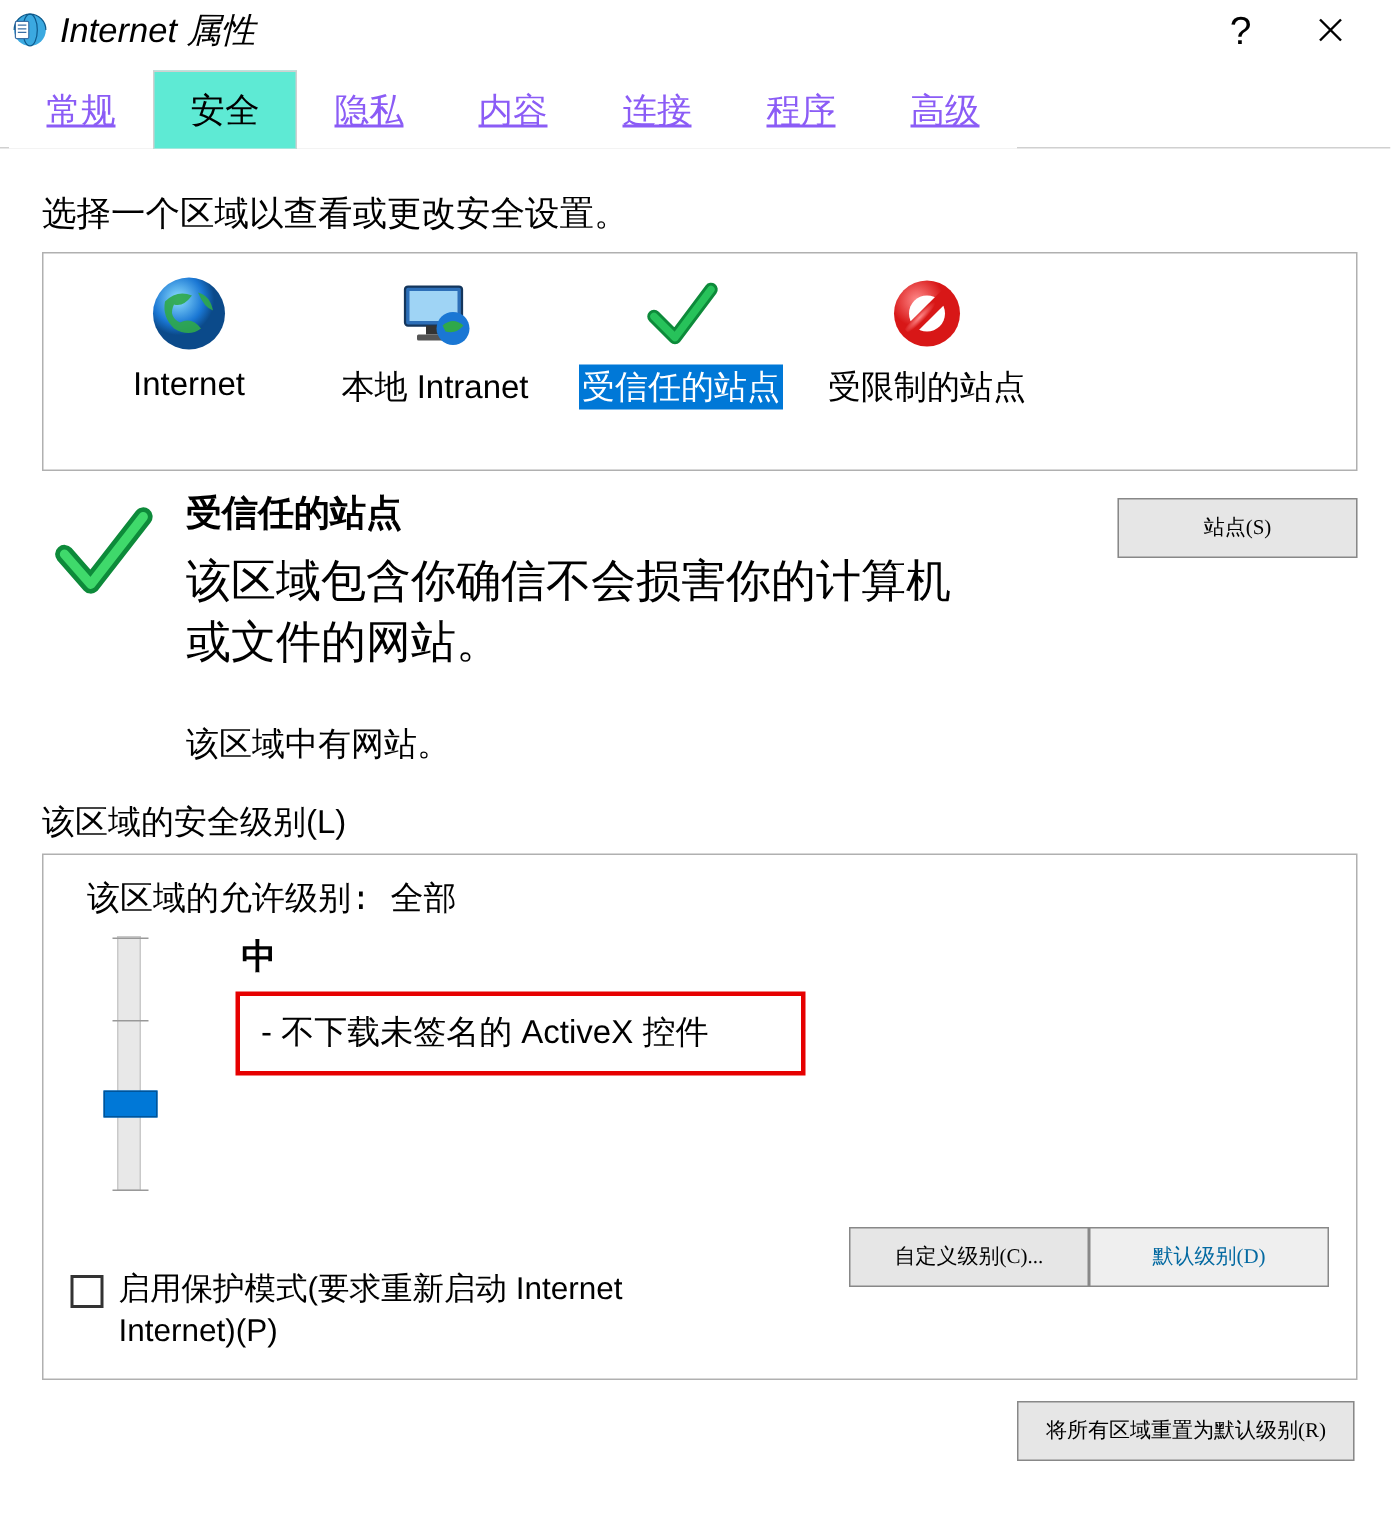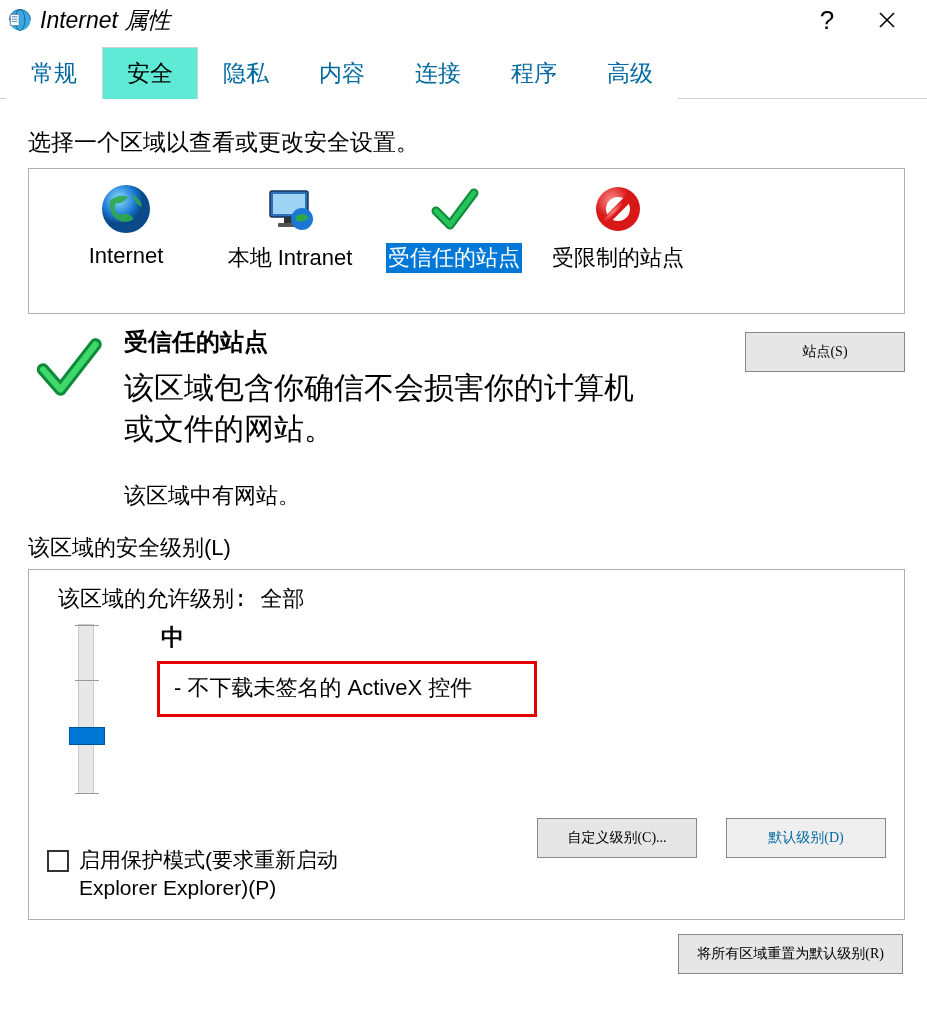--- a/index.html
+++ b/index.html
@@ -46,21 +46,21 @@
     background: #fff;
     margin-right: 0px;
     position: relative;
     top: 1px;
   }
   .tab.active {
     border-color: #d0d0d0;
     background: #5eead4;
     z-index: 2;
   }
-  .tab:not(.active) { color: #0369a1; }
+  .tab:not(.active) { color: #8b5cf6; text-decoration: underline; }
 
   .content {
     padding: 28px 22px 10px 28px;
   }
   .zone-instruction { margin-bottom: 10px; font-size: 23px; }
 
   .zone-box {
     border: 1px solid #b0b0b0;
     padding: 10px 22px 40px 22px;
     display: flex;
@@ -150,21 +150,21 @@
     min-width: 380px;
   }
   .bullet { font-size: 22px; line-height: 1.45; }
   .bullet::before { content: "- "; }
 
   .checkbox-row { display:flex; align-items: flex-start; margin-top: 28px; gap:10px;}
   .chkbox {
     width: 22px; height: 22px; border: 2px solid #333; flex-shrink:0; margin-top:4px; cursor:pointer;
   }
   .chk-label { font-size: 21px; line-height: 1.35; max-width: 340px;}
-  .btn-row-inline { display:flex; gap: 29px; margin-left: auto; border-radius: 20px;}
+  .btn-row-inline { display:flex; gap: 0; margin-left: auto; border-radius: 20px;}
   .bottom-row { display:flex; justify-content:flex-end; margin-top: 14px; padding-right: 2px;}
   .reset-btn { min-width: 400px; }
   .custom-btn, .default-btn { min-width: 210px; }
   .sec-bottom { display:flex; align-items:flex-start; margin-top: 24px;}
 </style>
 </head>
 <body>
 
 <div class="titlebar">
   <span class="icon-wrap">
@@ -298,21 +298,21 @@
           <div class="level-title">中</div>
           <div class="highlight-box">
             <div class="bullet">不下载未签名的 ActiveX 控件</div>
           </div>
         </div>
       </div>
 
       <div class="sec-bottom">
         <div class="checkbox-row">
           <div class="chkbox"></div>
-          <div class="chk-label">启用保护模式(要求重新启动 Explorer Explorer)(P)</div>
+          <div class="chk-label">启用保护模式(要求重新启动 Internet Internet)(P)</div>
         </div>
         <div class="btn-row-inline">
           <button class="win custom-btn">自定义级别(C)...</button>
           <button class="win default-btn disabled">默认级别(D)</button>
         </div>
       </div>
     </div>
 
     <div class="bottom-row">
       <button class="win reset-btn">将所有区域重置为默认级别(R)</button>

